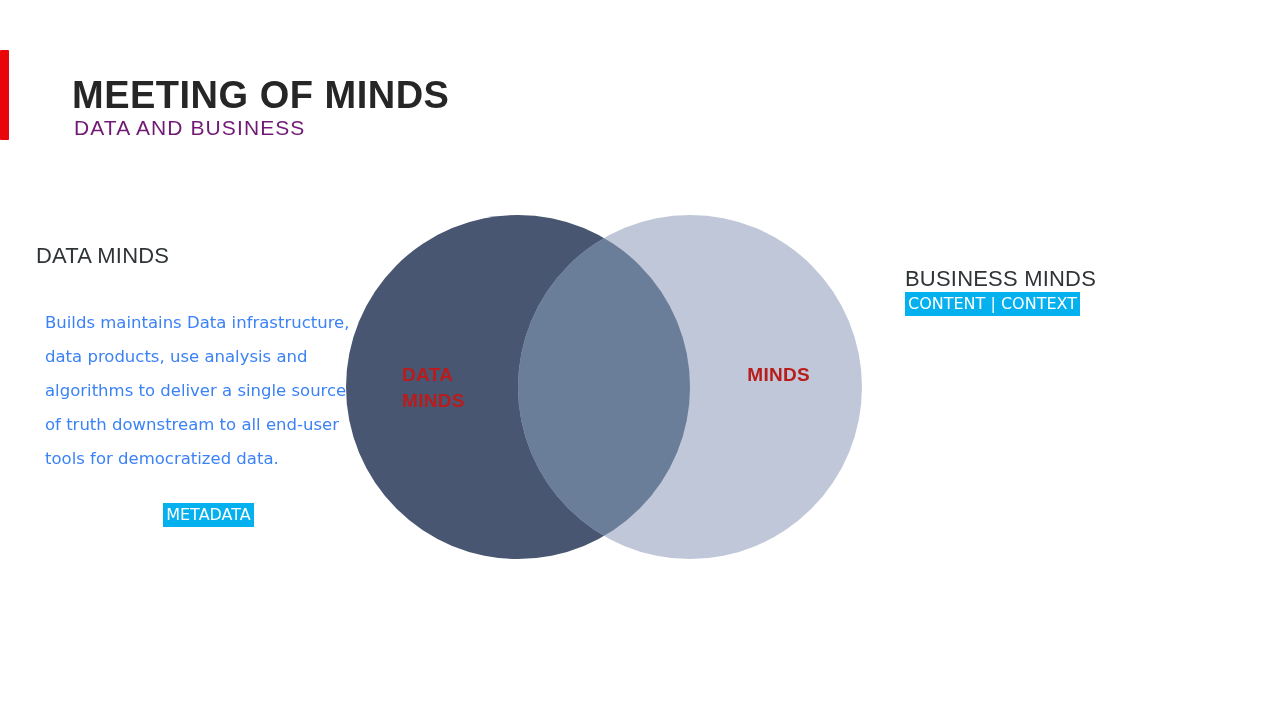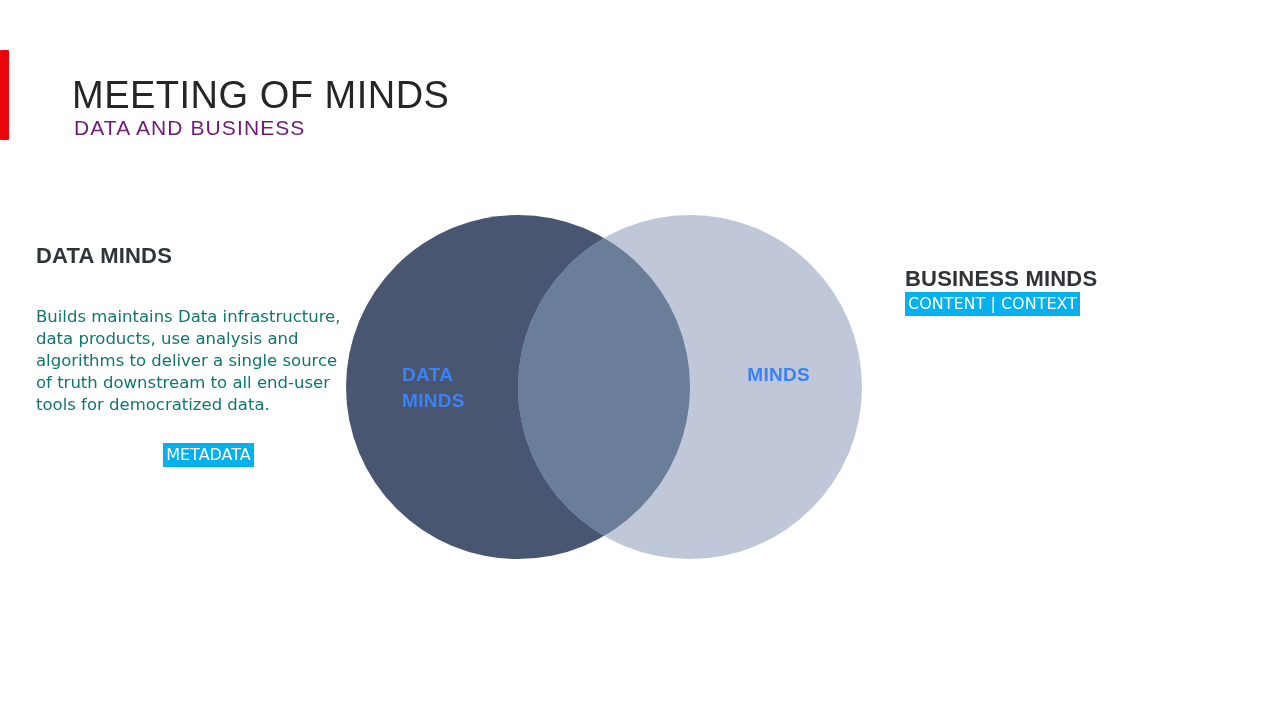--- a/index.html
+++ b/index.html
@@ -23,21 +23,21 @@
     width: 9px;
     height: 90px;
     background: #e8060a;
     border-radius: 1px;
   }
   #slide-title {
     position: absolute;
     left: 72px;
     top: 60px;
     font-size: 38px;
-    font-weight: normal;
+    font-weight: bold;
     color: #262626;
     letter-spacing: 0.5px;
     line-height: 1.05;
     white-space: nowrap;
     margin-top: 16px;
   }
   #slide-subtitle {
     position: absolute;
     left: 74px;
     top: 116px;
@@ -51,31 +51,31 @@
   
   .panel {
     position: absolute;
     width: 345px;
   }
   #panel-left  { left: 36px;  top: 243px; }
   #panel-right { left: 905px; top: 266px; }
 
   .panel-heading {
     font-size: 22px;
-    font-weight: bold;
+    font-weight: normal;
     color: #2f3437;
     letter-spacing: 0.2px;
     margin: 0;
     white-space: nowrap;
   }
   .panel-body {
-    margin: 0;
+    margin: 9px;
     font-size: 16.5px;
-    line-height: 22px;
-    color: #0f766e;
+    line-height: 34px;
+    color: #3b82f6;
     font-family: "DejaVu Sans", sans-serif;
   }
   #panel-left .panel-body  { margin-top: 37px; width: 312px; }
   #panel-right .panel-body { margin-top: 35px; width: 346px; }
 
   .tag {
     display: inline-block;
     margin: 0;
     padding: 1px 3px 2px 3px;
     background: #05b0ef;
@@ -93,21 +93,21 @@
     position: absolute;
     left: 340px;
     top: 210px;
     width: 530px;
     height: 352px;
   }
   #venn svg { display: block; }
 
   .venn-label {
     position: absolute;
-    color: #3b82f6;
+    color: #b91c1c;
     font-size: 19px;
     font-weight: bold;
     line-height: 26px;
     letter-spacing: 0.3px;
   }
   #venn-label-left {
     left: 62px;
     top: 152px;
     text-align: left;
     width: 130px;

